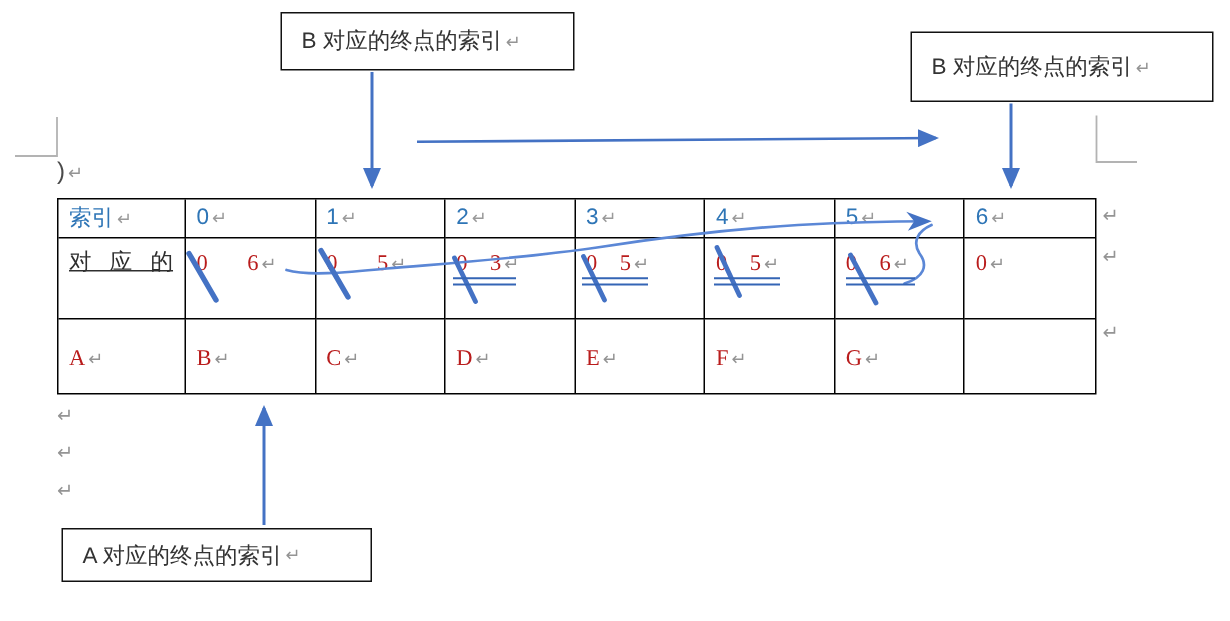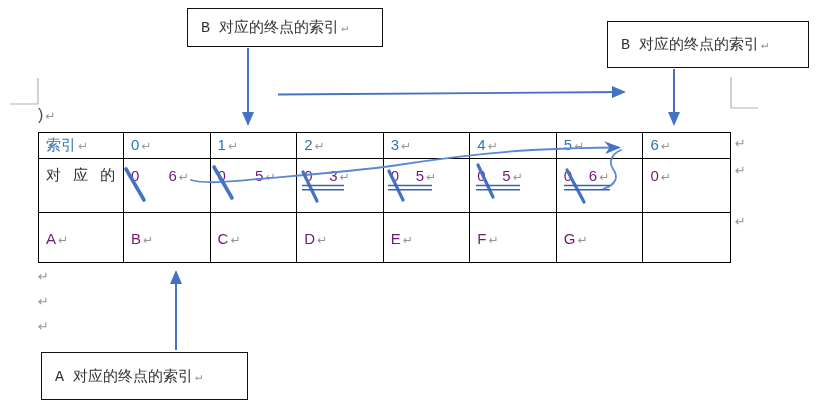--- a/index.html
+++ b/index.html
@@ -7,49 +7,49 @@
     position:relative;width:820px;height:414px;background:#fff;overflow:hidden;
     font-family:"Liberation Sans","DejaVu Sans",sans-serif;color:#2e2e2e;
   }
   *{box-sizing:border-box;}
   .overlay{position:absolute;left:0;top:0;width:820px;height:414px;pointer-events:none;}
 
   
   .callout{
     position:absolute;background:#fff;border:1.6px solid #111;
     display:flex;align-items:center;font-size:15px;color:#333;
-    padding-left:13px;white-space:nowrap;font-family:Liberation Mono, monospace;
+    padding-left:13px;white-space:nowrap;
   }
   #callout-top-left{left:187px;top:8px;width:196px;height:39px;}
   #callout-top-right{left:607px;top:21px;width:202px;height:47px;}
-  #callout-bottom{left:41px;top:352px;width:207px;height:48px;}
+  #callout-bottom{left:41px;top:352px;width:207px;height:36px;}
 
   .pilcrow{color:#949494;font-size:12px;margin-left:2px;}
   .pilcrow-standalone{position:absolute;color:#949494;font-size:13px;}
 
   
   #stray-paren{position:absolute;left:38px;top:106px;font-size:16px;color:#4a4a4a;}
 
   
   #table{
     position:absolute;left:38px;top:132px;width:693px;height:131px;
     display:grid;grid-template-columns:85px repeat(7,1fr);
     grid-template-rows:26px 54px 49px;
     border:1.5px solid #000;background:transparent;font-size:15px;
   }
   #table > div{border-right:1.5px solid #000;border-bottom:1.5px solid #000;overflow:hidden;}
   #table > div:nth-child(8n){border-right:none;}
   #table > div:nth-child(n+17){border-bottom:none;}
   .hcell{color:#2E75B6;padding:3px 0 0 7px;}
   .hcell .pilcrow{color:#9a9a9a;}
   .lblcell{color:#2e2e2e;padding:4px 0 0 7px;line-height:23px;}
-  .lblcell .l1{word-spacing:8px;white-space:pre;}
+  .lblcell .l1{word-spacing:8px;white-space:pre;text-decoration:underline;}
   .vcell{padding:8px 0 0 7px;}
   .vcell3{padding:17px 0 0 7px;}
-  .val{white-space:pre;color:#701a75;}
+  .val{white-space:pre;color:#b91c1c;font-family:Liberation Serif, serif;}
 </style>
 </head>
 <body>
 
 <div id="canvas">
 
   <div id="stray-paren"><span>)</span><span class="pilcrow">↵</span></div>
 
   <span class="pilcrow-standalone" style="left:38px;top:269px;">↵</span>
   <span class="pilcrow-standalone" style="left:38px;top:294px;">↵</span>

